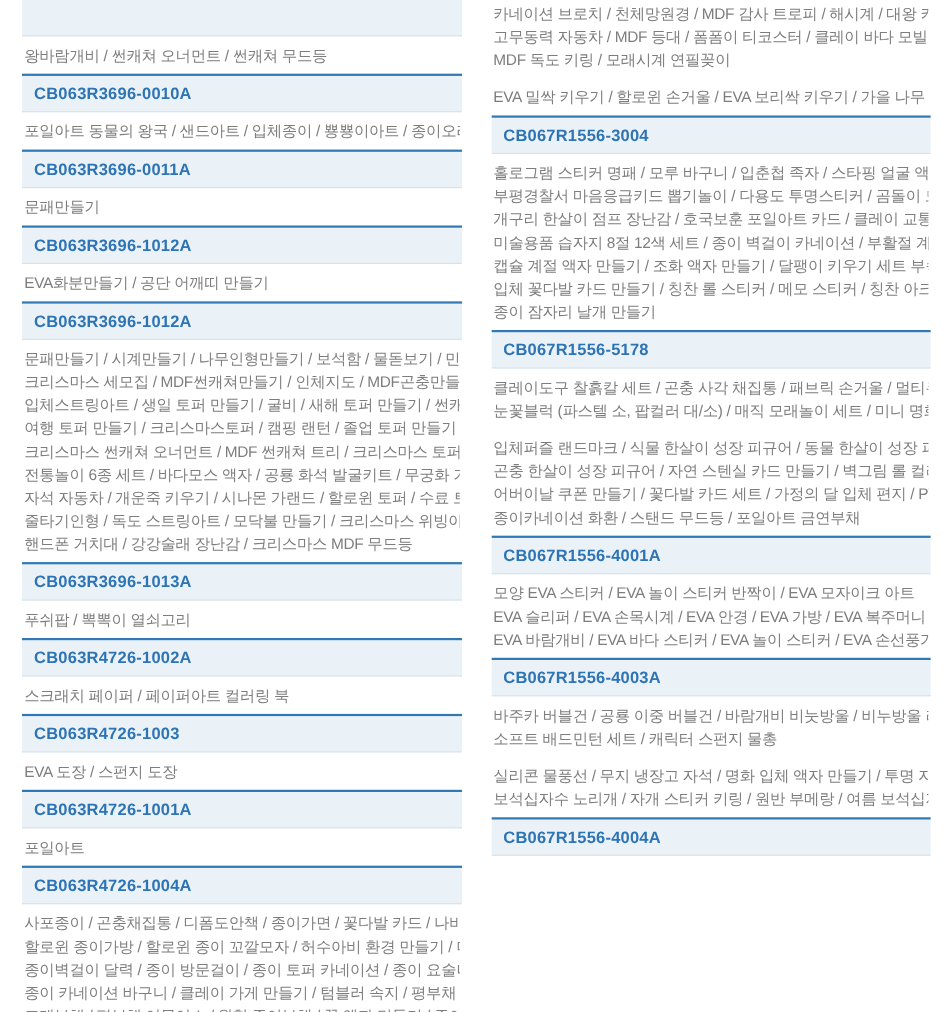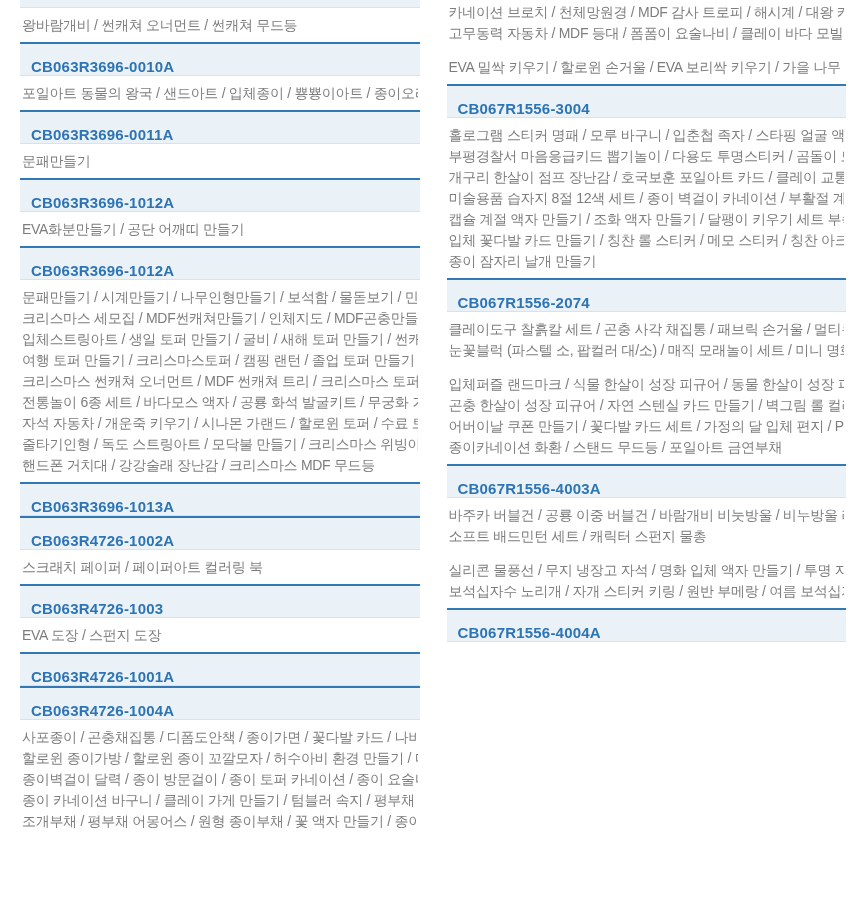--- a/index.html
+++ b/index.html
@@ -23,22 +23,22 @@
     width:860px;height:920px;
     overflow:hidden;
   }
   .col{flex:1;min-width:0;}
   .item-header{
     background:var(--header-bg);
     border-top:2px solid var(--header-border-top);
     border-bottom:1px solid var(--header-border-bottom);
     height:34px;
     display:flex;
-    align-items:flex-end;
-    padding:0 11px;
+    align-items:center;
+    padding:16px 11px;
   }
   .item-header.partial{
     height:8px;
     border-top:none;
   }
   .item-code{
     color:var(--code-text);
     font-weight:bold;
     font-size:15px;
     letter-spacing:0.2px;
@@ -114,20 +114,23 @@
           <p class="desc-line">자석 자동차 / 개운죽 키우기 / 시나몬 가랜드 / 할로윈 토퍼 / 수료 토퍼</p>
           <p class="desc-line">줄타기인형 / 독도 스트링아트 / 모닥불 만들기 / 크리스마스 위빙아트 액자</p>
           <p class="desc-line">핸드폰 거치대 / 강강술래 장난감 / 크리스마스 MDF 무드등</p>
         </div>
   </div>
 
   <div class="item">
     <div class="item-header">
       <span class="item-code">CB063R3696-1013A</span>
     </div>
+    <div class="item-desc">
+          <p class="desc-line">푸쉬팝 / 뽁뽁이 열쇠고리</p>
+        </div>
   </div>
 
   <div class="item">
     <div class="item-header">
       <span class="item-code">CB063R4726-1002A</span>
     </div>
     <div class="item-desc">
           <p class="desc-line">스크래치 페이퍼 / 페이퍼아트 컬러링 북</p>
         </div>
   </div>
@@ -138,41 +141,45 @@
     </div>
     <div class="item-desc">
           <p class="desc-line">EVA 도장 / 스펀지 도장</p>
         </div>
   </div>
 
   <div class="item">
     <div class="item-header">
       <span class="item-code">CB063R4726-1001A</span>
     </div>
+    <div class="item-desc">
+          <p class="desc-line">포일아트</p>
+        </div>
   </div>
 
   <div class="item">
     <div class="item-header">
       <span class="item-code">CB063R4726-1004A</span>
     </div>
     <div class="item-desc">
           <p class="desc-line">사포종이 / 곤충채집통 / 디폼도안책 / 종이가면 / 꽃다발 카드 / 나비 북아트</p>
           <p class="desc-line">할로윈 종이가방 / 할로윈 종이 꼬깔모자 / 허수아비 환경 만들기 / 미니 종이집</p>
           <p class="desc-line">종이벽걸이 달력 / 종이 방문걸이 / 종이 토퍼 카네이션 / 종이 요술나비</p>
           <p class="desc-line">종이 카네이션 바구니 / 클레이 가게 만들기 / 텀블러 속지 / 평부채 / 합죽선</p>
           <p class="desc-line">조개부채 / 평부채 어몽어스 / 원형 종이부채 / 꽃 액자 만들기 / 종이 시어터</p>
         </div>
   </div>
 </div>
   <div class="col">
   <div class="item">
 
     <div class="item-desc flush-top">
           <p class="desc-line">카네이션 브로치 / 천체망원경 / MDF 감사 트로피 / 해시계 / 대왕 카네이션</p>
-          <p class="desc-line">고무동력 자동차 / MDF 등대 / 폼폼이 요술나비 / 클레이 바다 모빌</p>
+          <p class="desc-line">고무동력 자동차 / MDF 등대 / 폼폼이 티코스터 / 클레이 바다 모빌</p>
+          <p class="desc-line">MDF 독도 키링 / 모래시계 연필꽂이</p>
         </div>
   </div>
 
   <div class="item">
     <div class="item-desc">
           <p class="desc-line">EVA 밀싹 키우기 / 할로윈 손거울 / EVA 보리싹 키우기 / 가을 나무 입체 액자</p>
         </div>
   </div>
 
   <div class="item">
@@ -185,38 +192,48 @@
           <p class="desc-line">개구리 한살이 점프 장난감 / 호국보훈 포일아트 카드 / 클레이 교통수단 만들기</p>
           <p class="desc-line">미술용품 습자지 8절 12색 세트 / 종이 벽걸이 카네이션 / 부활절 계란 꾸미기</p>
           <p class="desc-line">캡슐 계절 액자 만들기 / 조화 액자 만들기 / 달팽이 키우기 세트 부속품</p>
           <p class="desc-line">입체 꽃다발 카드 만들기 / 칭찬 롤 스티커 / 메모 스티커 / 칭찬 아크릴 키링</p>
           <p class="desc-line">종이 잠자리 날개 만들기</p>
         </div>
   </div>
 
   <div class="item">
     <div class="item-header">
-      <span class="item-code">CB067R1556-2074</span>
+      <span class="item-code">CB067R1556-5178</span>
     </div>
     <div class="item-desc">
           <p class="desc-line">클레이도구 찰흙칼 세트 / 곤충 사각 채집통 / 패브릭 손거울 / 멀티큐브 멀티블럭</p>
           <p class="desc-line">눈꽃블럭 (파스텔 소, 팝컬러 대/소) / 매직 모래놀이 세트 / 미니 명화 블럭 만들기</p>
         </div>
   </div>
 
   <div class="item">
     <div class="item-desc">
           <p class="desc-line">입체퍼즐 랜드마크 / 식물 한살이 성장 피규어 / 동물 한살이 성장 피규어</p>
           <p class="desc-line">곤충 한살이 성장 피규어 / 자연 스텐실 카드 만들기 / 벽그림 롤 컬러 / 투명부채</p>
           <p class="desc-line">어버이날 쿠폰 만들기 / 꽃다발 카드 세트 / 가정의 달 입체 편지 / PVC 감사패</p>
           <p class="desc-line">종이카네이션 화환 / 스탠드 무드등 / 포일아트 금연부채</p>
         </div>
   </div>
 
 
+  <div class="item">
+    <div class="item-header">
+      <span class="item-code">CB067R1556-4001A</span>
+    </div>
+    <div class="item-desc">
+          <p class="desc-line">모양 EVA 스티커 / EVA 놀이 스티커 반짝이 / EVA 모자이크 아트</p>
+          <p class="desc-line">EVA 슬리퍼 / EVA 손목시계 / EVA 안경 / EVA 가방 / EVA 복주머니</p>
+          <p class="desc-line">EVA 바람개비 / EVA 바다 스티커 / EVA 놀이 스티커 / EVA 손선풍기</p>
+        </div>
+  </div>
 
   <div class="item">
     <div class="item-header">
       <span class="item-code">CB067R1556-4003A</span>
     </div>
     <div class="item-desc">
           <p class="desc-line">바주카 버블건 / 공룡 이중 버블건 / 바람개비 비눗방울 / 비누방울 리필액</p>
           <p class="desc-line">소프트 배드민턴 세트 / 캐릭터 스펀지 물총</p>
         </div>
   </div>

